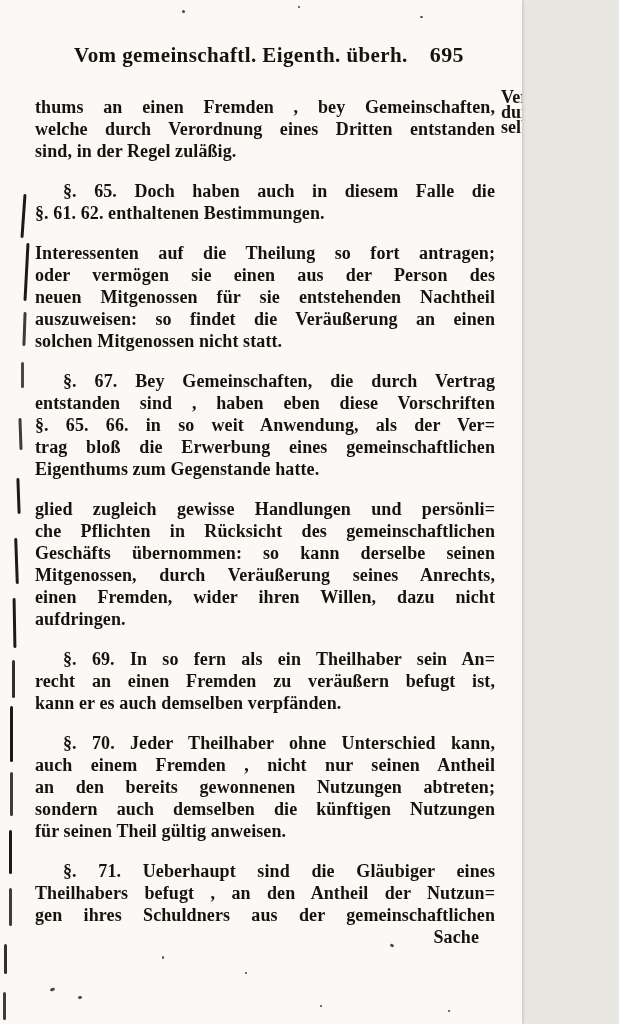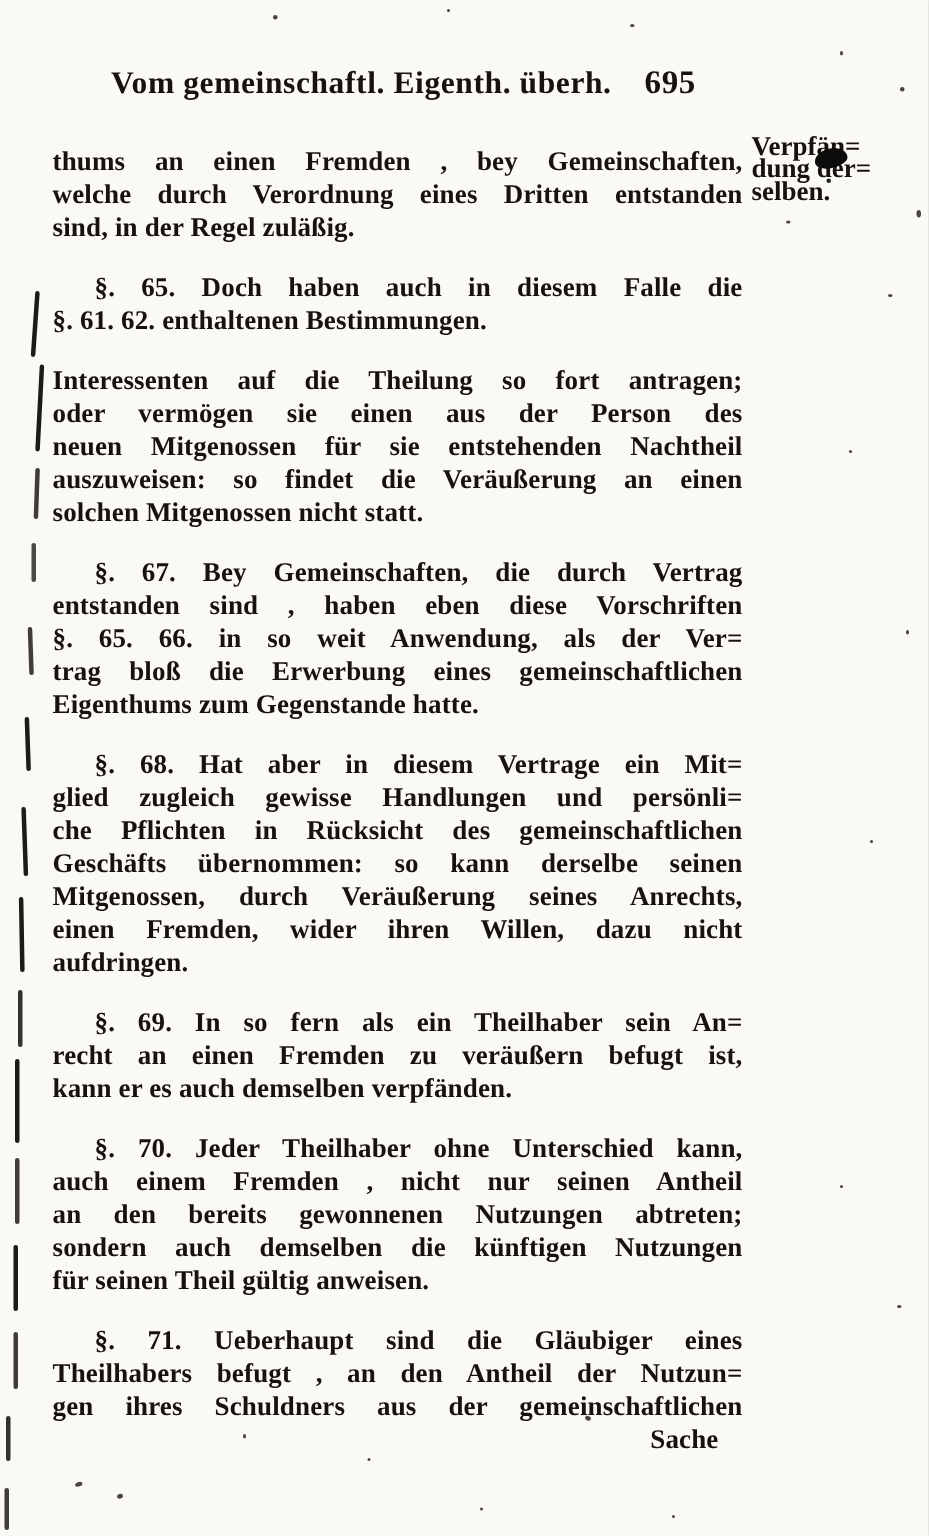--- a/index.html
+++ b/index.html
@@ -1,18 +1,18 @@
 <!DOCTYPE html>
 <html><head>
 <meta charset="utf-8">
 <style>
   html,body{margin:0;padding:0;background:#e9e7e1;}
   .page{
     position:relative;
-    width:619px;height:1024px;
+    width:522px;height:1024px;
     background:#fbf9f5;
     overflow:hidden;
     font-family:"Liberation Serif", serif;
     color:#17120c;
     box-shadow:0 0 4px rgba(0,0,0,.25);
   }
   .header{
     position:absolute;top:42px;left:34px;width:470px;
     text-align:center;
     font-size:21px;font-weight:bold;
@@ -82,21 +82,20 @@
       </p>
       <div class="bl jl fl">§. 67.  Bey Gemeinschaften, die durch Vertrag</div>
       <div class="bl jl">entstanden sind ,  haben eben diese Vorschriften</div>
       <div class="bl jl">§. 65. 66. in so weit Anwendung,  als der Ver=</div>
       <div class="bl jl">trag bloß die Erwerbung eines gemeinschaftlichen</div>
       <div class="bl">Eigenthums zum Gegenstande hatte.</div>
     <p></p>
 
     <p class="para">
       </p>
-      <div class="bl jl fl">§. 68.  Hat aber in diesem Vertrage ein Mit=</div>
       <div class="bl jl">glied zugleich gewisse Handlungen und persönli=</div>
       <div class="bl jl">che Pflichten in Rücksicht des gemeinschaftlichen</div>
       <div class="bl jl">Geschäfts übernommen:  so kann derselbe seinen</div>
       <div class="bl jl">Mitgenossen, durch Veräußerung seines Anrechts,</div>
       <div class="bl jl">einen Fremden, wider ihren Willen, dazu nicht</div>
       <div class="bl">aufdringen.</div>
     <p></p>
 
     <p class="para">
       </p>

